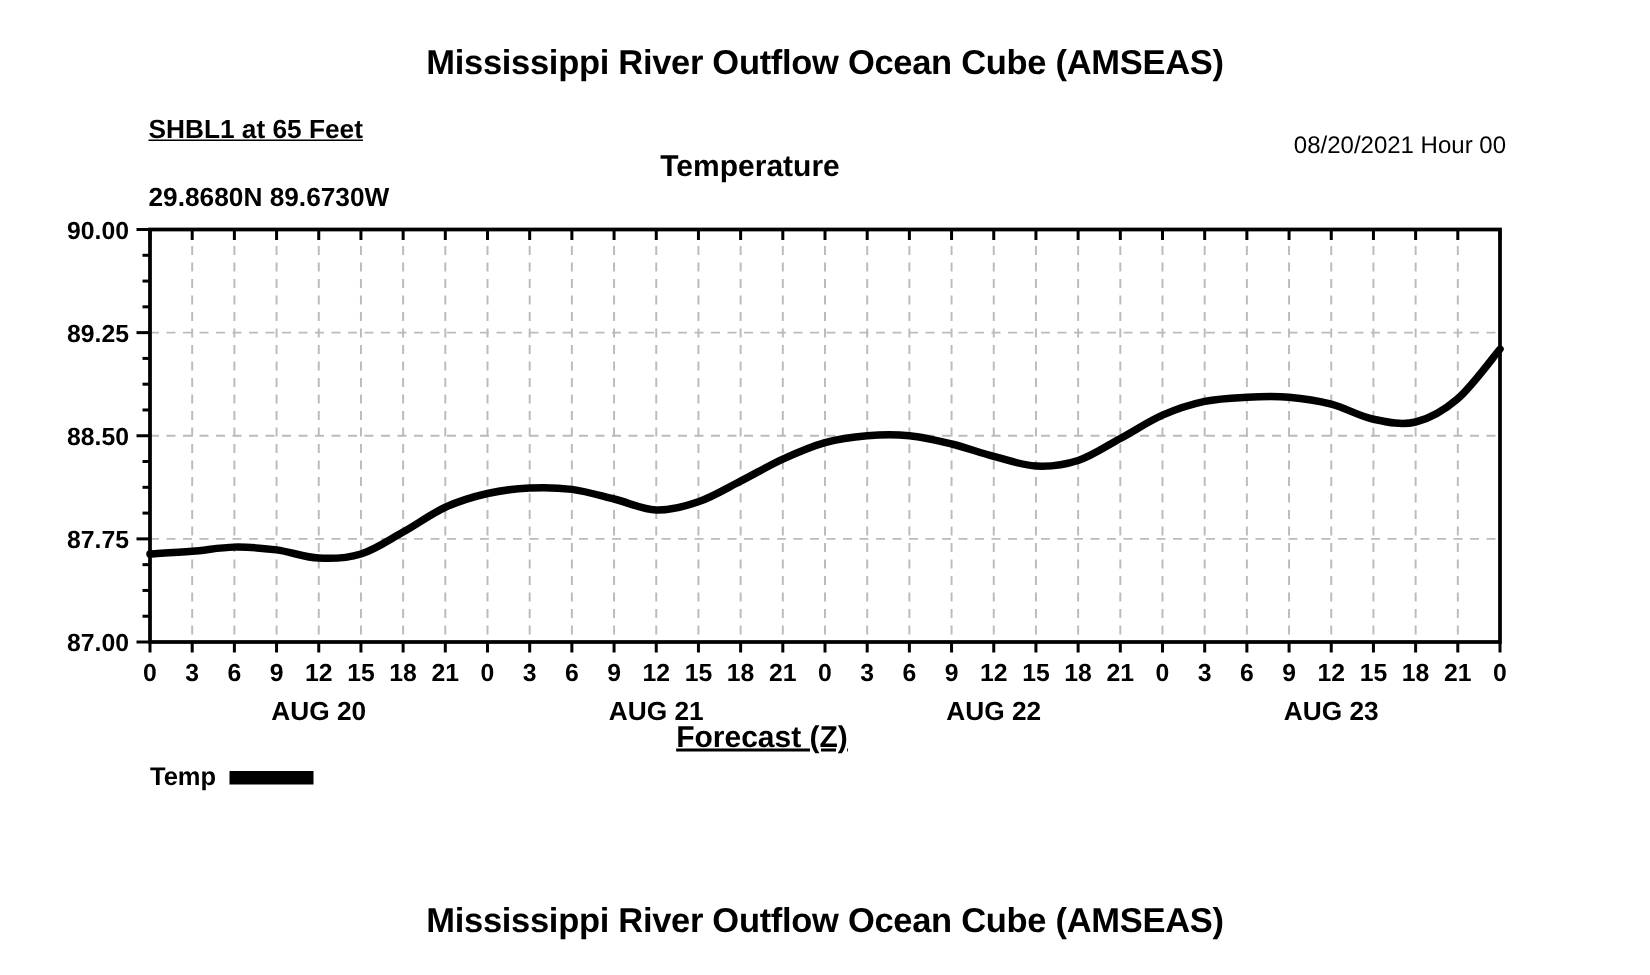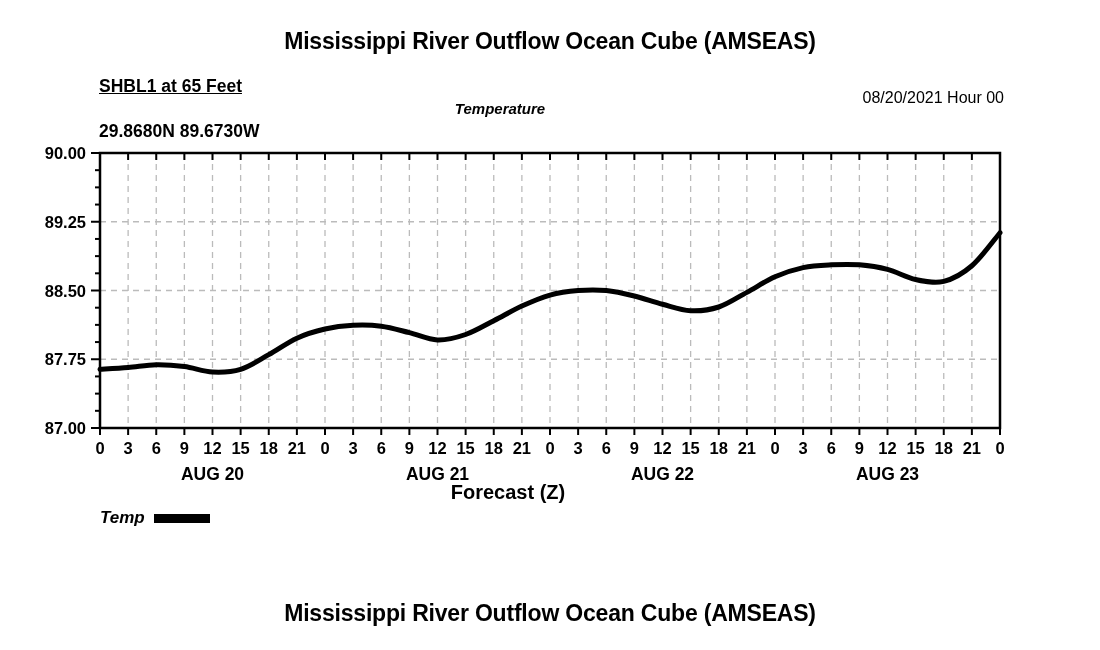--- a/index.html
+++ b/index.html
@@ -56,23 +56,22 @@
     font-weight: bold;
     white-space: nowrap;
     margin-top: 16px;
   }
   .hdr-center {
     position: absolute;
     left: 0;
     top: 100px;
     width: 1000px;
     text-align: center;
-    font-size: 15px;
-    font-weight: bold;
-    font-style: italic;
+    font-size: 20px;
+    font-weight: bold;
   }
   .hdr-right {
     position: absolute;
     right: 96px;
     top: 89px;
     font-size: 16px;
     font-weight: normal;
     white-space: nowrap;
   }
   .plot-svg {
@@ -81,33 +80,33 @@
     top: 0;
   }
   .xlabel {
     position: absolute;
     left: 0;
     top: 481px;
     width: 1016px;
     text-align: center;
     font-size: 20px;
     font-weight: bold;
+    text-decoration: underline;
   }
   .legend {
     position: absolute;
     left: 100px;
     top: 508px;
     display: flex;
     align-items: center;
     gap: 9px;
   }
   .legend-label {
     font-size: 17px;
     font-weight: bold;
-    font-style: italic;
   }
   .legend-swatch {
     width: 56px;
     height: 9px;
     background: #000000;
   }
   svg text {
     font-family: "Liberation Sans", sans-serif;
     font-weight: bold;
     fill: #000000;

